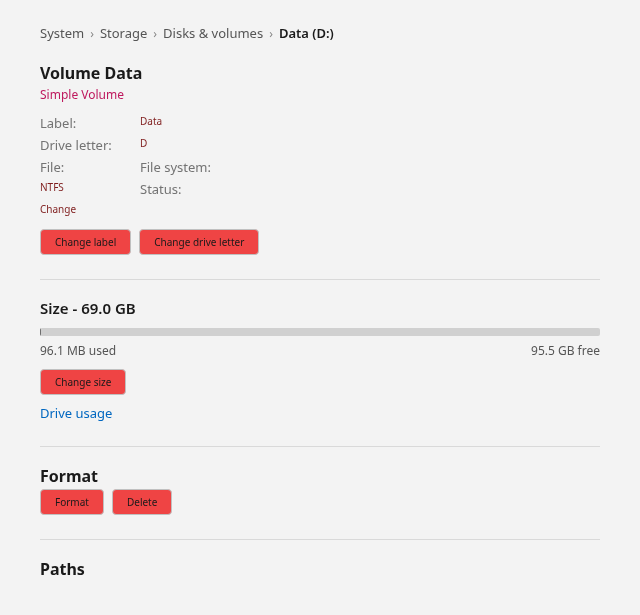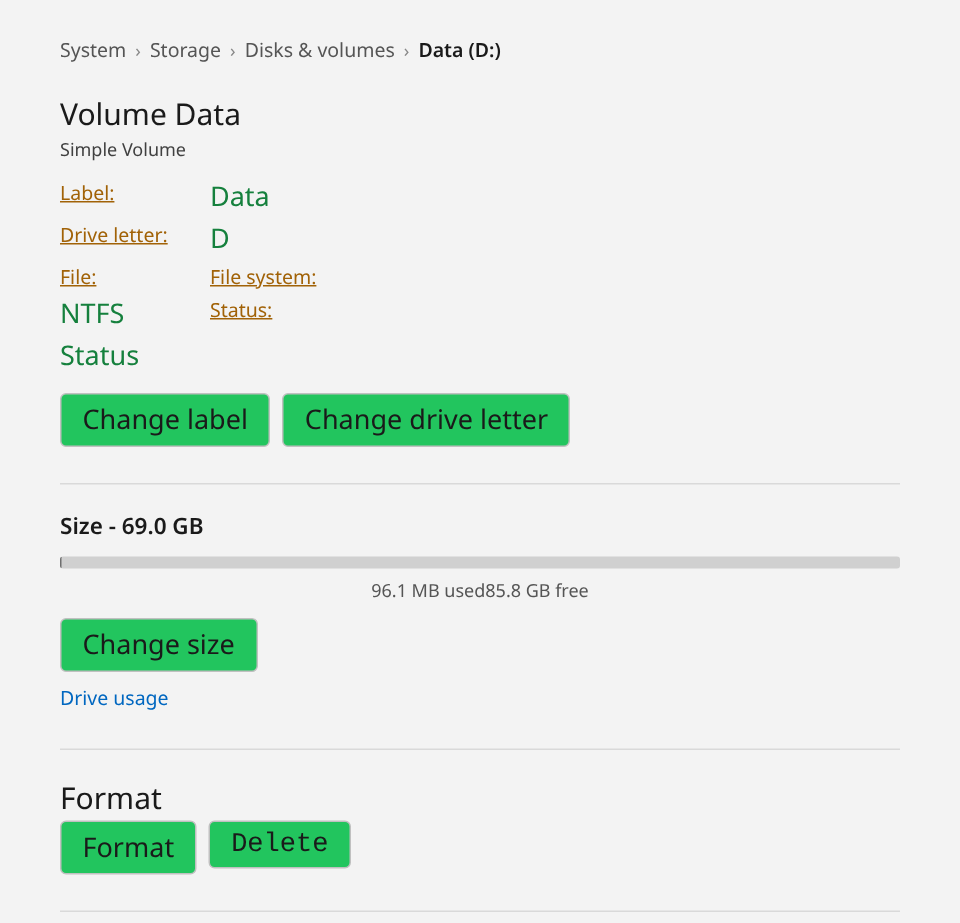--- a/index.html
+++ b/index.html
@@ -40,64 +40,63 @@
     .breadcrumb-separator {
       color: #888;
       font-size: 12px;
     }
 
     .section {
       margin-bottom: 24px;
     }
 
     .section-title {
-      font-size: 20px;
-      font-weight: 400;
+      font-size: 16px;
+      font-weight: 700;
       color: #1a1a1a;
       margin-bottom: 2px;
     }
 
     .section-subtitle {
       font-size: 12px;
-      color: #404040;
+      color: #be185d;
       margin-bottom: 10px;
     }
 
     .info-table {
       display: grid;
       grid-template-columns: 100px 1fr;
       gap: 2px 0;
       margin-bottom: 12px;
     }
 
     .info-label {
-      color: #a16207;
+      color: #737373;
       font-size: 13px;
       padding: 1px 0;
-      text-decoration: underline;
     }
 
     .info-value {
-      color: #15803d;
-      font-size: 18px;
+      color: #7f1d1d;
+      font-size: 10px;
       padding: 1px 0;
     }
 
     .button-row {
       display: flex;
       gap: 8px;
       flex-wrap: wrap;
     }
 
     .btn {
-      background: #22c55e;
+      background: #ef4444;
       border: 1px solid #c0c0c0;
       border-radius: 4px;
       padding: 5px 14px;
-      font-size: 18px;
+      font-size: 10px;
       color: #1a1a1a;
       cursor: pointer;
       font-family: inherit;
     }
 
     .divider {
       border: none;
       border-top: 1px solid #d9d9d9;
       margin: 18px 0;
     }
@@ -118,21 +117,21 @@
     }
 
     .progress-bar-fill {
       background: #6e6e6e;
       height: 100%;
       border-radius: 2px;
     }
 
     .size-labels {
       display: flex;
-      justify-content: center;
+      justify-content: space-between;
       font-size: 12px;
       color: #555;
       margin-bottom: 10px;
     }
 
     .view-usage-link {
       color: #0067c0;
       font-size: 13px;
       text-decoration: none;
       cursor: pointer;
@@ -142,21 +141,20 @@
       font-size: 13px;
       color: #444;
       margin-bottom: 12px;
       line-height: 1.5;
     }
 
     
     .arrow-container {
       position: relative;
       display: inline-block;
-      font-family: Liberation Mono, monospace;
     }
 
     .red-arrow {
       position: absolute;
       top: -28px;
       right: -20px;
       width: 0;
       height: 0;
     }
   </style>
@@ -183,41 +181,41 @@
 
     <span class="info-label">Drive letter:</span>
     <span class="info-value">D</span>
 
     <span class="info-label">File:</span>
 
     <span class="info-label">File system:</span>
     <span class="info-value">NTFS</span>
 
     <span class="info-label">Status:</span>
-    <span class="info-value">Status</span>
+    <span class="info-value">Change</span>
   </div>
 
   <div class="button-row">
     <button class="btn">Change label</button>
     <button class="btn">Change drive letter</button>
   </div>
 </div>
 
 <hr class="divider">
 
 <div class="section">
   <div class="size-section-title">Size - 69.0 GB</div>
 
   <div class="progress-bar-container">
     <div class="progress-bar-fill" style="width: 0.14%"></div>
   </div>
 
   <div class="size-labels">
     <span>96.1 MB used</span>
-    <span>85.8 GB free</span>
+    <span>95.5 GB free</span>
   </div>
 
   <div class="button-row" style="margin-bottom: 8px;">
     <button class="btn">Change size</button>
   </div>
 
   <a class="view-usage-link">Drive usage</a>
 </div>
 
 <hr class="divider">

